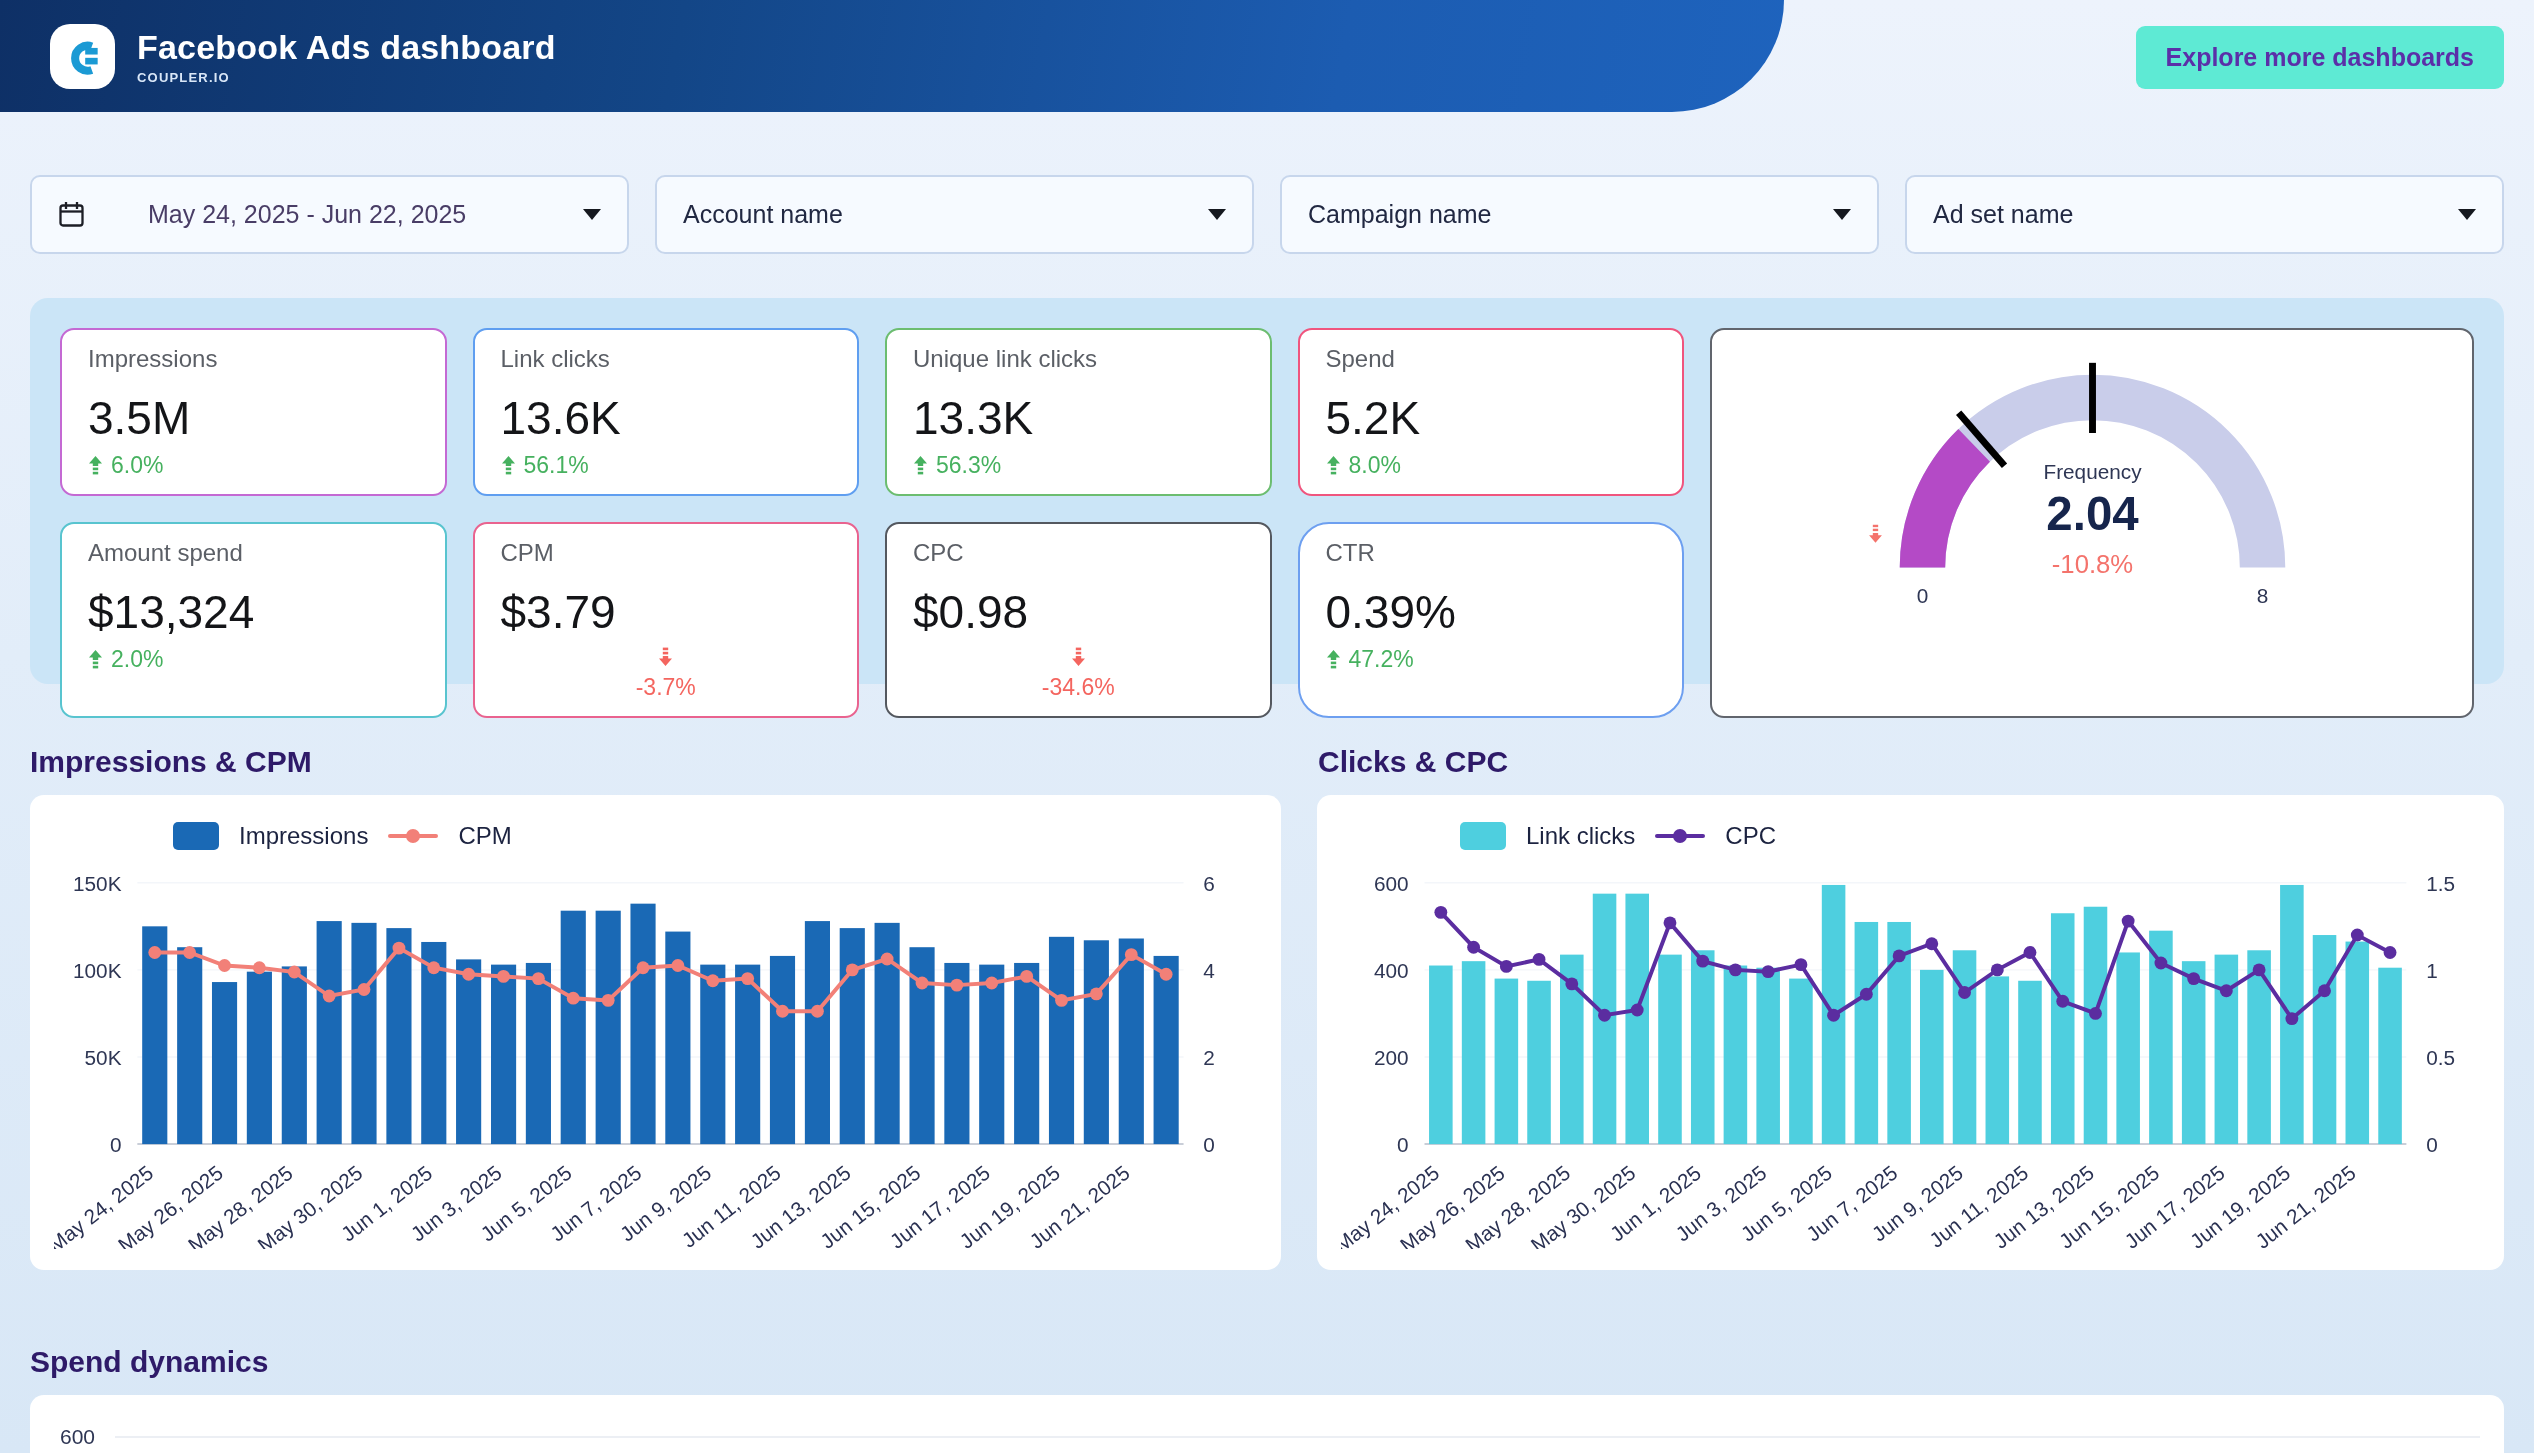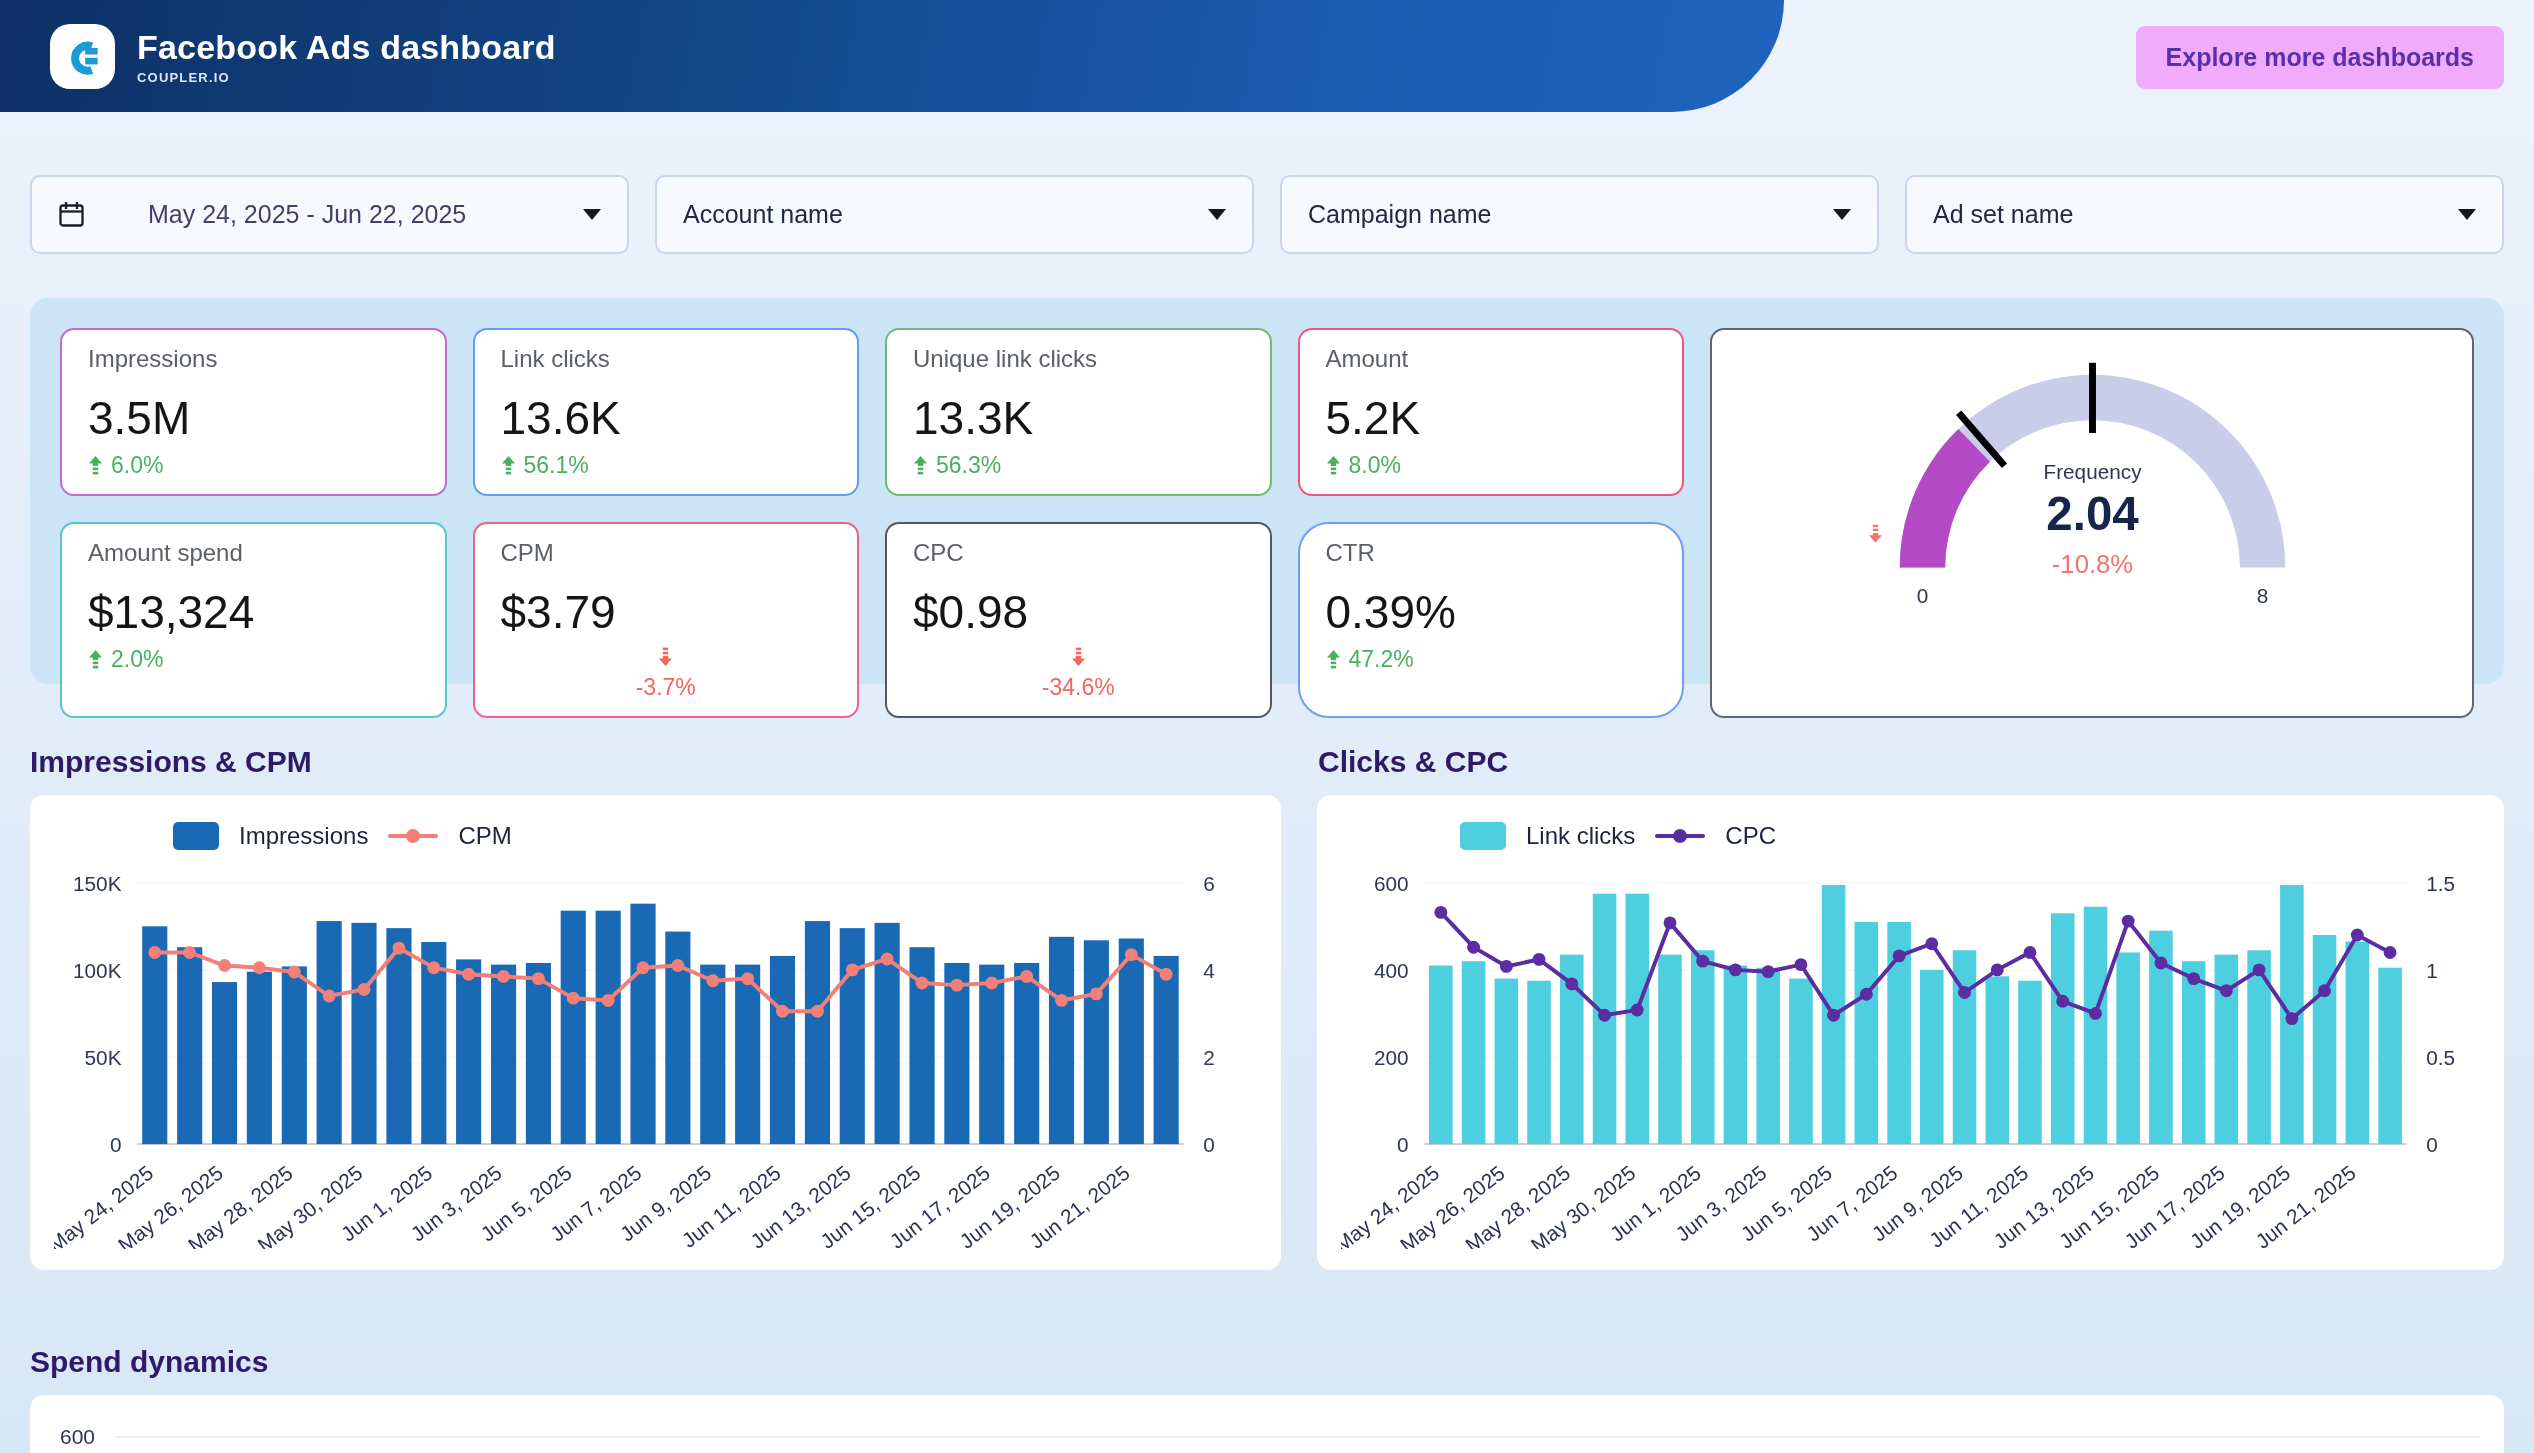--- a/index.html
+++ b/index.html
@@ -22,21 +22,21 @@
     display: flex; align-items: center; justify-content: center; flex: 0 0 auto;
   }
   .h-titles { margin-left: 22px; }
   .h-title { color: #fff; font-size: 34px; font-weight: 700; letter-spacing: 0.2px; }
   .h-sub { color: #d9e7f8; font-size: 13px; font-weight: 700; letter-spacing: 1.2px; margin-top: 3px; }
   .h-btns { position: absolute; right: 30px; top: 26px; display: flex; gap: 22px; }
   .btn {
     height: 63px; border: none; border-radius: 9px; padding: 0 30px;
     font-family: inherit; font-size: 25px; font-weight: 700; cursor: pointer;
   }
-  .btn.light { background: #f0abfc; color: #5b2fa8; }
+  .btn.light { background: #5eead4; color: #5b2fa8; }
   .btn.solid { background: linear-gradient(115deg, #8a2fc0 0%, #5a2099 100%); color: #fff; }
   
   .filters { display: flex; gap: 26px; margin: 63px 30px 0; }
   .filter {
     flex: 1; height: 79px; background: #f6faff; border: 2px solid #c7d6ec; border-radius: 10px;
     display: flex; align-items: center; padding: 0 26px; font-size: 25px; color: #212842; cursor: pointer;
   }
   .filter .cal { margin-right: 16px; display: flex; }
   .filter.date .f-value { color: #493d66; margin-left: 47px; }
   .caret {
@@ -172,21 +172,21 @@
       <span class="ic ic-up"><svg width="15" height="20" viewBox="0 0 15 20" fill="currentColor">
             <path d="M7.5 0 L14 7.5 H10.2 V10 H4.8 V7.5 H1 Z"></path>
             <rect x="4.8" y="11.6" width="5.4" height="2.6"></rect>
             <rect x="4.8" y="15.8" width="5.4" height="2.6"></rect>
           </svg></span>
 
       <span>56.3%</span>
     </div>
   </div>
   <div class="kpi" style="border-color: rgb(240, 85, 126);">
-    <div class="kpi-label">Amount</div>
+    <div class="kpi-label">Spend</div>
     <div class="kpi-value">5.2K</div>
     <div class="kpi-delta up">
       <span class="ic ic-up"><svg width="15" height="20" viewBox="0 0 15 20" fill="currentColor">
             <path d="M7.5 0 L14 7.5 H10.2 V10 H4.8 V7.5 H1 Z"></path>
             <rect x="4.8" y="11.6" width="5.4" height="2.6"></rect>
             <rect x="4.8" y="15.8" width="5.4" height="2.6"></rect>
           </svg></span>
 
       <span>8.0%</span>
     </div>

